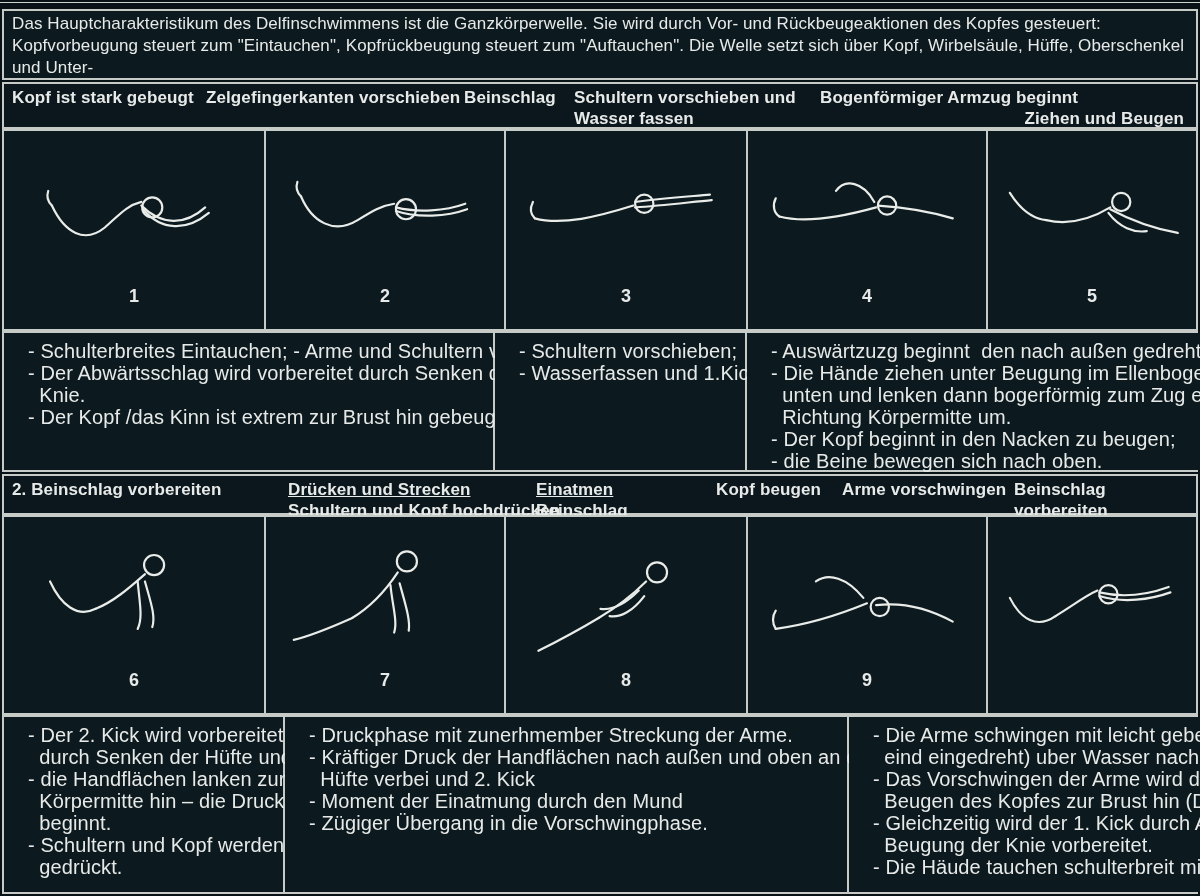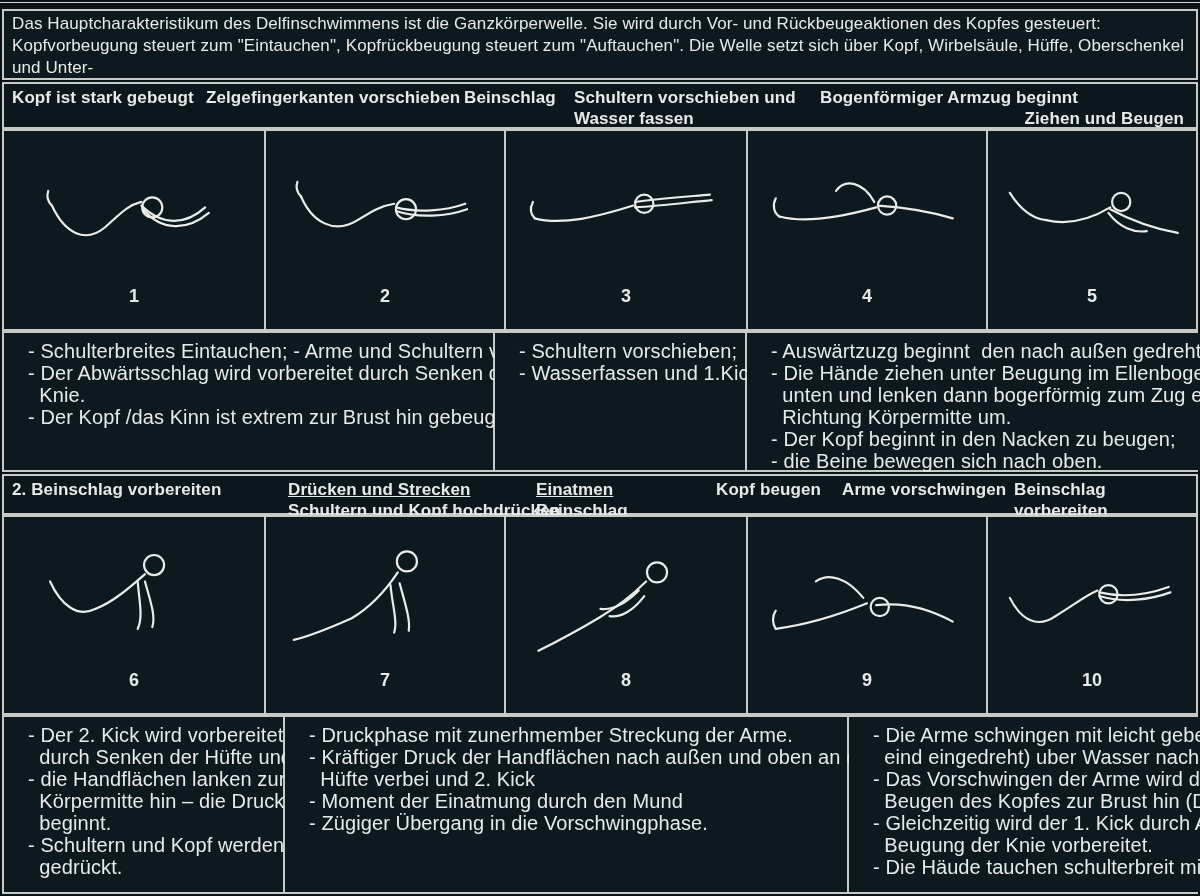--- a/index.html
+++ b/index.html
@@ -221,21 +221,20 @@
         <div class="fignum">9</div>
       </div>
       <div class="figcell">
         <svg viewBox="0 0 240 160" width="220" height="146">
           <circle cx="138" cy="66" r="10" fill="none" stroke="#e9ece9" stroke-width="2.4"></circle>
           <path d="M30,70 C42,94 60,104 80,90" fill="none" stroke="#e9ece9" stroke-width="2.4" stroke-linecap="round"></path>
           <path d="M80,90 C100,78 112,68 126,62" fill="none" stroke="#e9ece9" stroke-width="2.4" stroke-linecap="round"></path>
           <path d="M128,64 C154,70 182,66 204,58" fill="none" stroke="#e9ece9" stroke-width="2.4" stroke-linecap="round"></path>
           <path d="M128,68 C154,76 184,72 206,64" fill="none" stroke="#e9ece9" stroke-width="2.4" stroke-linecap="round"></path>
         </svg>
-        <div class="fignum">10</div>
       </div>
     </section>
   <section class="notesrow" id="notes-1">
       <div class="notecell" style="width: 281px;">
         <div class="notetext">- Der 2. Kick wird vorbereitet
   durch Senken der Hüfte und Knie;
 - die Handflächen lanken zur
   Körpermitte hin – die Druckphase
   beginnt.
 - Schultern und Kopf werden hoch-

